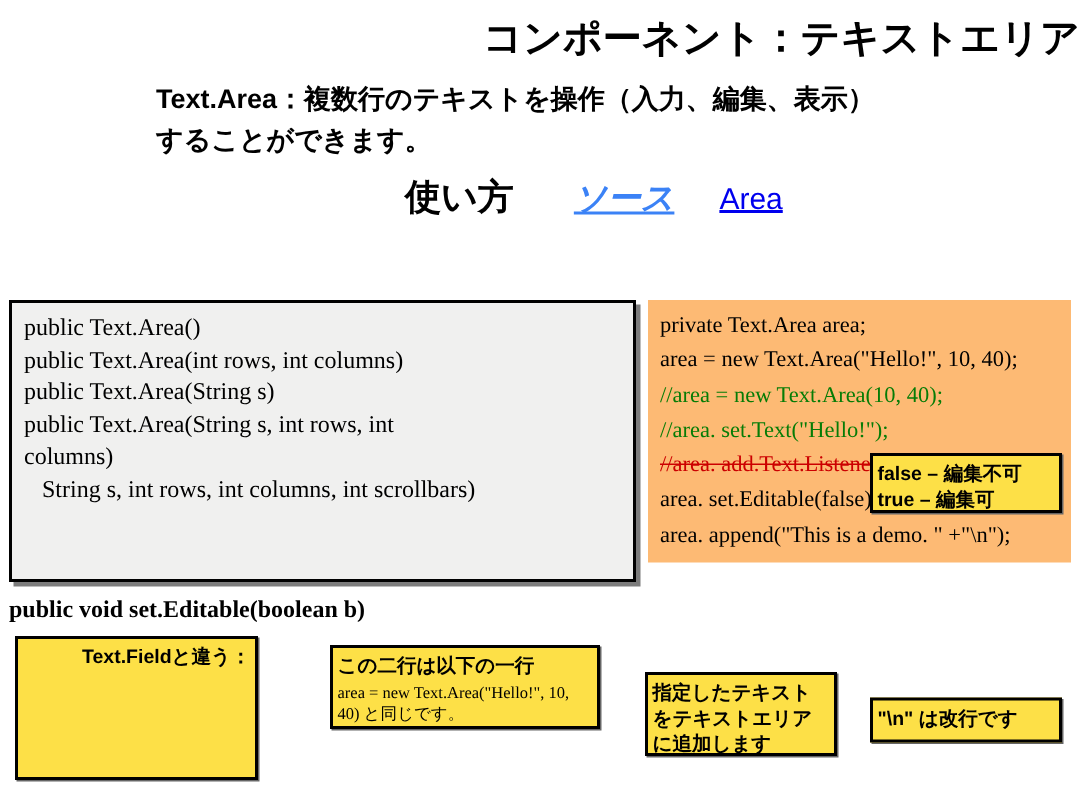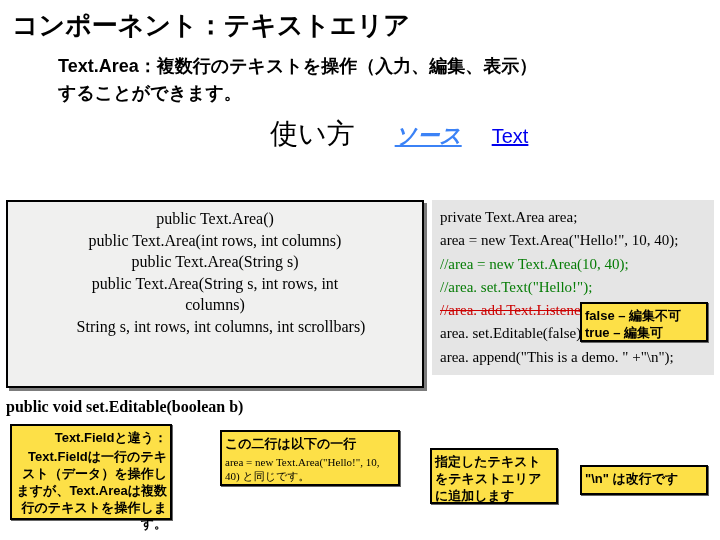--- a/index.html
+++ b/index.html
@@ -1,28 +1,28 @@
 <!DOCTYPE html>
 <html><head>
 <meta charset="utf-8">
 <style>
   * { box-sizing: border-box; margin: 0; padding: 0; }
   body { width: 720px; height: 540px; font-family: "MS PGothic", Arial, sans-serif; background: #fff; color: #000; position: relative; overflow: hidden; }
   .slide { width: 720px; height: 540px; position: relative; }
-  .title { text-align: left; font-size: 26px; font-weight: bold; padding-top: 8px; padding-left: 12px; }
+  .title { text-align: right; font-size: 26px; font-weight: bold; padding-top: 8px; padding-left: 12px; }
   .subtitle { text-align: center; font-size: 18px; margin-top: 2px; }
-  .desc { font-size: 18px; font-weight: bold; margin: 10px 0 0 58px; line-height: 1.5; }
+  .desc { font-size: 18px; font-weight: bold; margin: 10px 0 0 104px; line-height: 1.5; }
   .desc .label { font-weight: bold; }
   .row-head { display: flex; align-items: baseline; margin-top: 8px; padding: 0 10px; }
   .h-left { font-size: 20px; font-weight: bold; }
-  .h-mid { font-size: 28px; font-weight: normal; margin-left: 260px; }
+  .h-mid { font-size: 24px; font-weight: bold; margin-left: 260px; }
   .h-src { font-size: 22px; font-weight: bold; font-style: italic; color: #3b82f6; text-decoration: underline; margin-left: 40px; }
   .h-demo { font-size: 20px; color: #0000ee; text-decoration: underline; margin-left: 30px; }
-  .panel { position: absolute; border: 2px solid #000; background: #e5e5e5; padding: 6px 8px; font-size: 15px; line-height: 1.35; }
-  .panel.shadow { box-shadow: 3px 3px 0 #7c7c7c; text-align: center; }
+  .panel { position: absolute; border: 2px solid #000; background: #fdba74; padding: 6px 8px; font-size: 15px; line-height: 1.35; }
+  .panel.shadow { box-shadow: 3px 3px 0 #7c7c7c; }
   .panel.left { left: 6px; top: 200px; width: 418px; height: 188px; background: #f0f0ef; }
   .panel.left .sig { font-family: "Times New Roman", serif; font-size: 16px; }
   .panel.right { left: 432px; top: 200px; width: 282px; font-family: "Times New Roman", serif; font-size: 15px; line-height: 1.55; border: none; }
   .green { color: #067c06; }
   .redline { color: #cc0000; text-decoration: line-through; }
   .callout { position: absolute; background: #fde047; border: 2px solid #000; padding: 4px 3px; font-size: 13px; font-weight: bold; line-height: 1.3; box-shadow: 1px 1px 0 #666; }
   .callout .tiny { font-size: 11px; font-family: "Times New Roman", serif; font-weight: normal; }
   .note1 { left: 10px; top: 424px; width: 162px; height: 96px; text-align: right; }
   .note2 { left: 220px; top: 430px; width: 180px; height: 56px; }
   .note3 { left: 430px; top: 448px; width: 128px; height: 56px; }
@@ -37,21 +37,21 @@
 <div class="slide">
   <div class="title">コンポーネント：テキストエリア</div>
   <div class="desc">
     <span class="label">Text.Area：</span><span>複数行のテキストを操作（入力、編集、表示）</span><br>
     <span>することができます。</span>
   </div>
 
   <div class="row-head">
     <div class="h-mid">使い方</div>
     <a class="h-src">ソース</a>
-    <a class="h-demo">Text</a>
+    <a class="h-demo">Area</a>
   </div>
 
   <div class="panel left shadow">
     <div class="sig">public Text.Area()</div>
     <div class="sig">public Text.Area(int rows, int columns)</div>
     <div class="sig">public Text.Area(String s)</div>
     <div class="sig">public Text.Area(String s, int rows, int</div>
     <div class="sig">columns)</div>
     <div class="sig">&nbsp;&nbsp;&nbsp;<span>String s, int rows, int columns, int scrollbars)</span></div>
   </div>
@@ -68,21 +68,20 @@
     <div>area. append("This is a demo. " +"\n");</div>
   </div>
 
   <div class="callout note4">
     <div>false – 編集不可</div>
     <div>true – 編集可</div>
   </div>
 
   <div class="callout note1">
     <div class="cal-title">Text.Fieldと違う：</div>
-    <div>Text.Fieldは一行のテキスト（データ）を操作しますが、Text.Areaは複数行のテキストを操作します。</div>
   </div>
 
   <div class="callout note2">
     <div class="cal-title">この二行は以下の一行</div>
     <div class="tiny">area = new Text.Area("Hello!", 10, 40) と同じです。</div>
   </div>
 
   <div class="callout note3">
     <div>指定したテキストをテキストエリアに追加します</div>
   </div>

